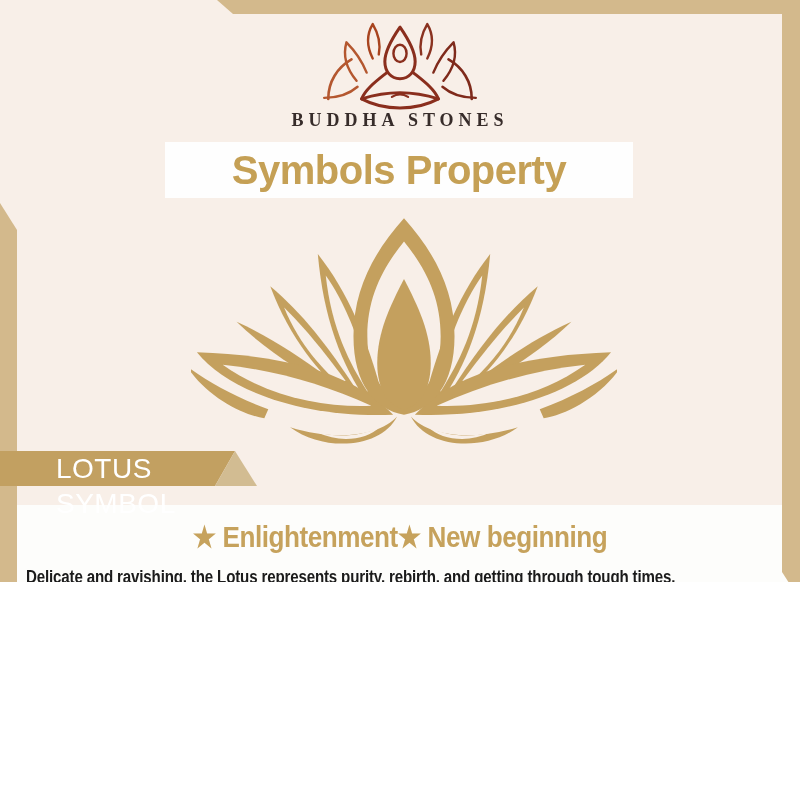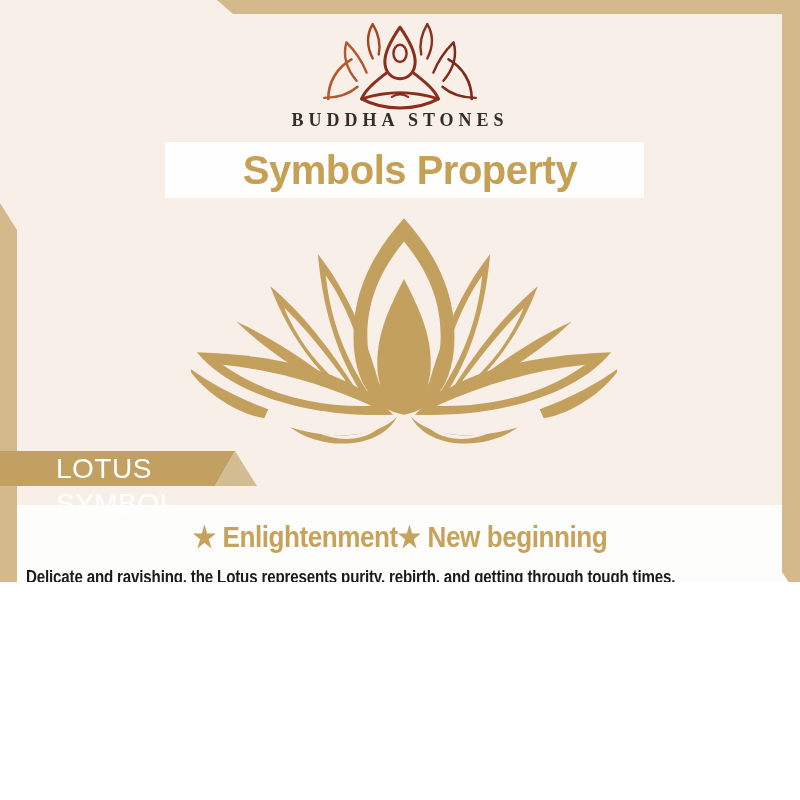--- a/index.html
+++ b/index.html
@@ -20,21 +20,21 @@
   .frame-bottom{left:0;top:783px;width:630px;height:17px;
     clip-path:polygon(0 0,583px 0,630px 100%,0 100%);}
   
   .logo{position:absolute;left:303px;top:14px;width:194px;height:96px;}
   .brand{
     position:absolute;left:0;top:110px;width:800px;text-align:center;
     font-family:"Liberation Serif",serif;font-size:18px;font-weight:600;
     letter-spacing:5px;color:#372c2a;
   }
   
-  .title-band{position:absolute;left:165px;top:142px;width:468px;height:56px;background:#fefefe;padding-left:11px;}
+  .title-band{position:absolute;left:165px;top:142px;width:468px;height:56px;background:#fefefe;}
   .page-title{
     width:100%;height:56px;line-height:56px;text-align:center;
     font-size:40px;font-weight:bold;color:#c5a055;letter-spacing:-0.5px;
   }
   
   .lotus{position:absolute;left:191px;top:204px;width:426px;height:250px;}
   
   .ribbon{position:absolute;left:0;top:451px;width:270px;height:35px;}
   .ribbon-main{position:absolute;left:0;top:0;width:270px;height:35px;background:#c2a061;
     clip-path:polygon(0 0,235px 0,215px 100%,0 100%);}

